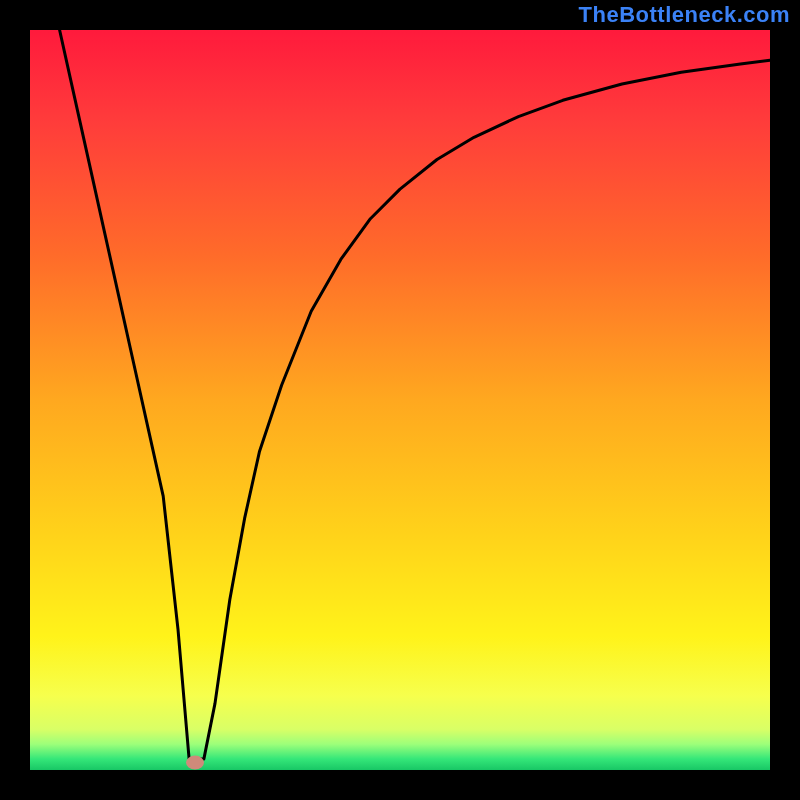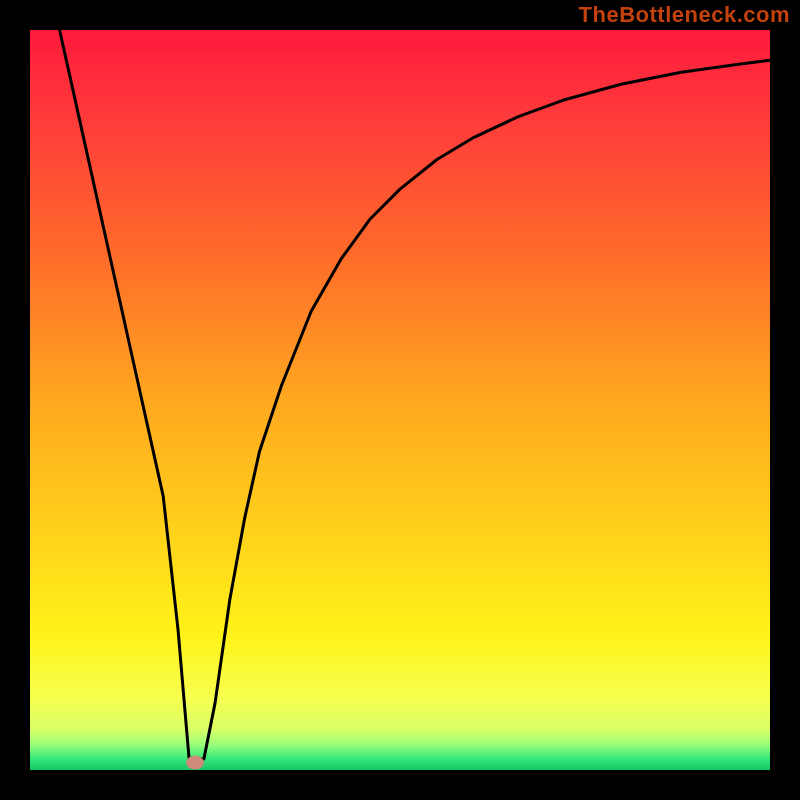--- a/index.html
+++ b/index.html
@@ -1,17 +1,17 @@
 <!DOCTYPE html>
 <html><head>
 <meta charset="utf-8">
 <style>
   html,body{margin:0;padding:0;width:800px;height:800px;background:#fff;font-family:Arial,Helvetica,sans-serif}
   .stage{position:relative;width:800px;height:800px}
-  .attribution{position:absolute;top:2px;right:10px;font-size:22px;font-weight:600;color:#c2410c;letter-spacing:.5px}
+  .attribution{position:absolute;top:2px;right:10px;font-size:22px;font-weight:600;color:#3b82f6;letter-spacing:.5px}
   svg{display:block}
 </style>
 </head>
 <body>
 
 <div class="stage">
   <div class="attribution">TheBottleneck.com</div>
   <svg id="plot" width="800" height="800" viewBox="0 0 800 800">
     <defs>
       <linearGradient id="bg-grad" x1="0" y1="0" x2="0" y2="1">

